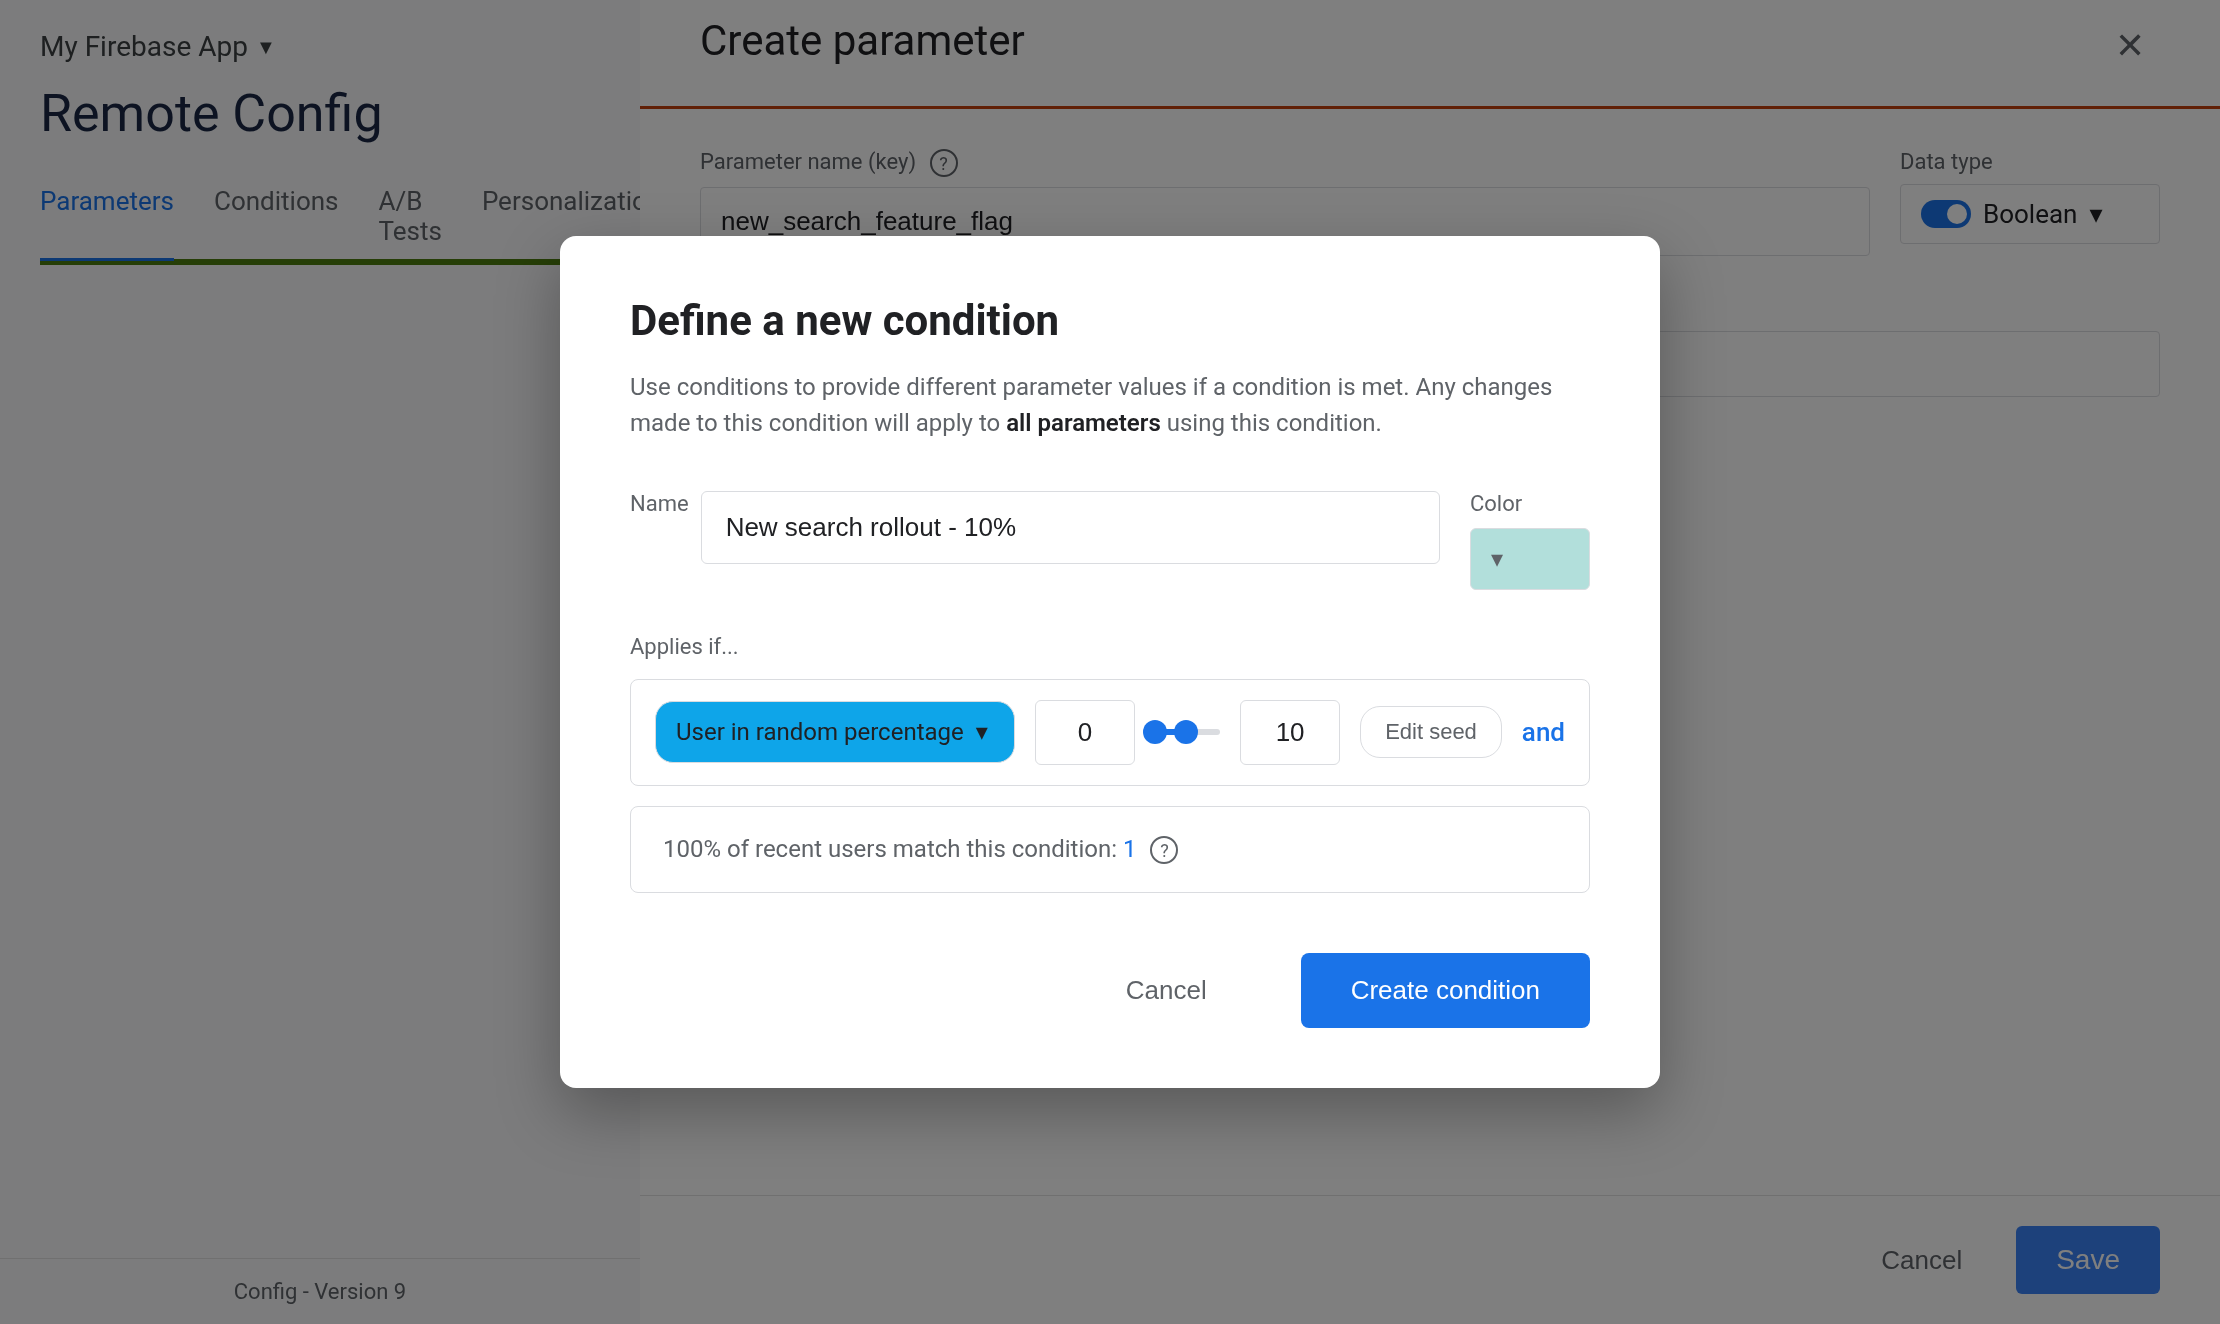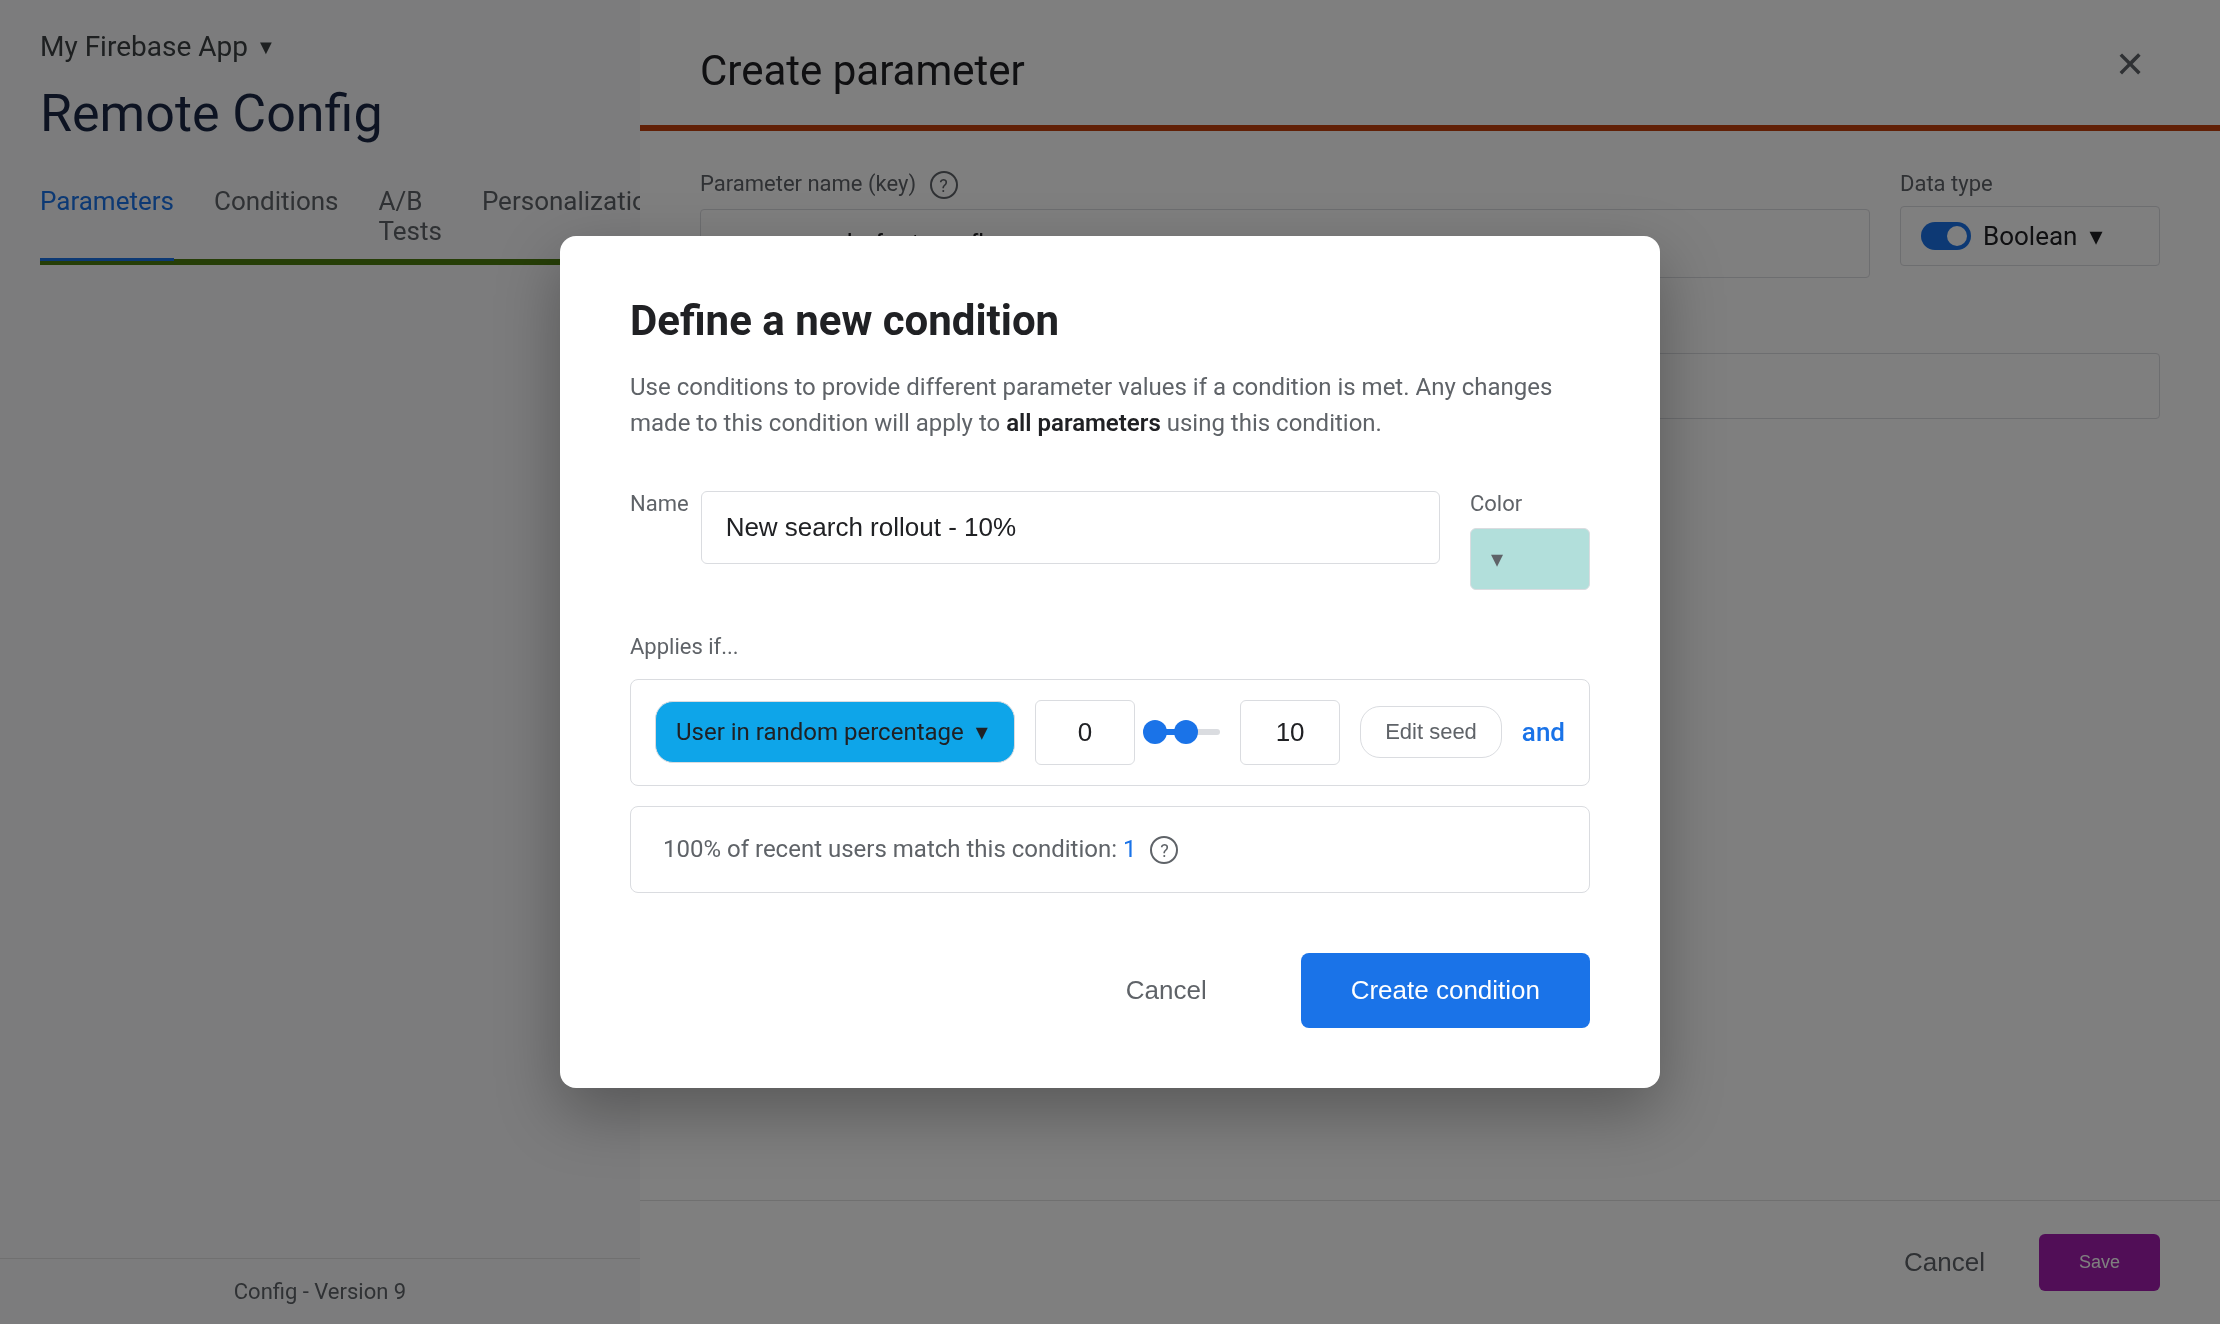--- a/index.html
+++ b/index.html
@@ -81,24 +81,24 @@
       right: 0;
       width: 1580px;
       height: 100%;
       background: #fff;
       display: flex;
       flex-direction: column;
     }
 
     .right-panel-header {
       display: flex;
-      align-items: flex-end;
+      align-items: flex-start;
       justify-content: space-between;
-      padding: 35px 60px 30px;
-      border-bottom: 6px solid #c2410c;
+      padding: 16px 60px 30px;
+      border-bottom: 3px solid #c2410c;
     }
 
     .right-panel-title {
       font-size: 42px;
       font-weight: 400;
       color: #202124;
     }
 
     .close-btn {
       font-size: 36px;
@@ -234,23 +234,23 @@
     .btn-cancel {
       font-size: 26px;
       color: #5f6368;
       background: none;
       border: none;
       cursor: pointer;
       padding: 16px 24px;
     }
 
     .btn-save {
-      font-size: 18px;
+      font-size: 28px;
       color: #fff;
-      background: #a21caf;
+      background: #3b82f6;
       border: none;
       border-radius: 6px;
       cursor: pointer;
       padding: 18px 40px;
       font-weight: 500;
     }
 
     
     .modal-overlay {
       position: absolute;

